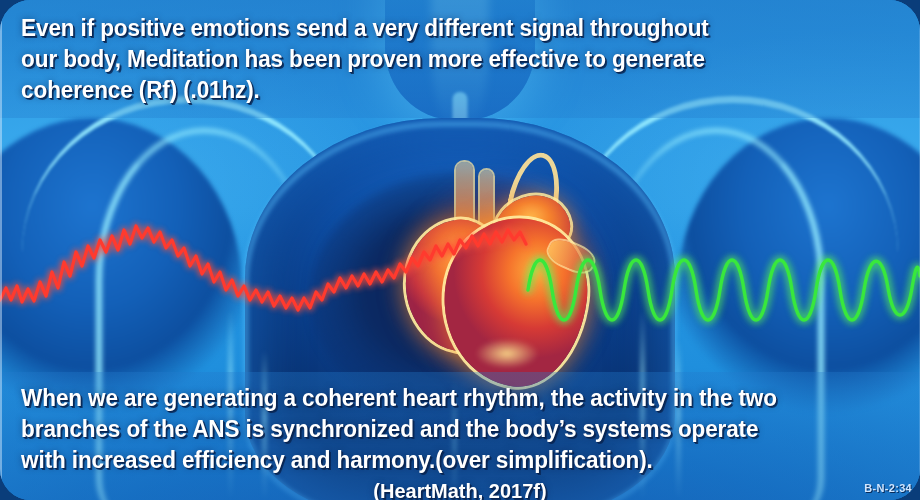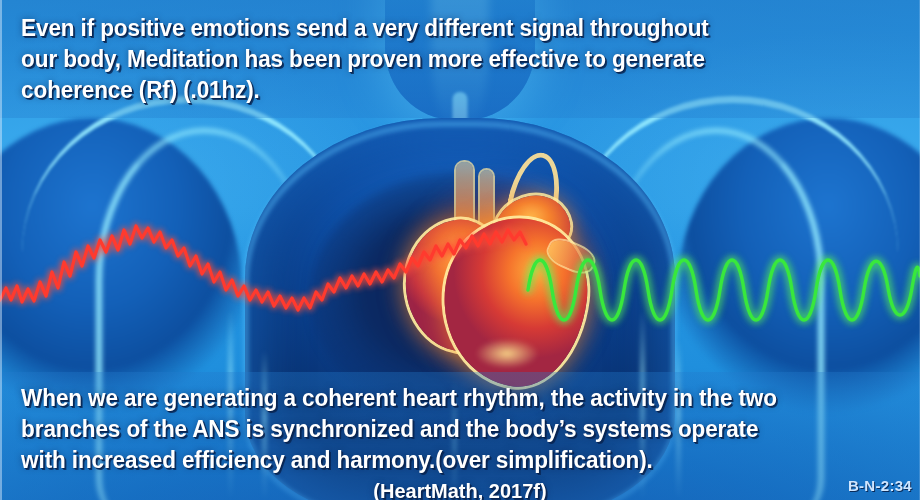--- a/index.html
+++ b/index.html
@@ -3,20 +3,21 @@
 <meta charset="utf-8">
 <style>
   html,body{margin:0;padding:0;background:#0a3d7a;}
   body{font-family:"Liberation Sans", sans-serif;}
 
   #slide{
     position:relative;
     width:920px;height:500px;
     overflow:hidden;
     background:#1a7fd4;
+    border-radius:31px;
   }
 
   
   .layer{position:absolute;inset:0;}
 
   
   .bg-base{
     background:
       radial-gradient(125% 80% at 50% 120%, #0d4fa8 0%, #1273c8 38%, #1f8fdd 62%, #2a9ae4 100%);
   }
@@ -213,21 +214,21 @@
     font-size:20px;
     text-shadow:
       2px 2px 0 rgba(8,34,78,.78),
       1px 1px 0 rgba(8,34,78,.85),
       0 0 6px rgba(8,34,78,.5);
   }
 
   .corner-tag{
     position:absolute;right:8px;bottom:6px;
     color:#cfe6ff;
-    font-size:15px;
+    font-size:11px;
     font-weight:bold;
     letter-spacing:.3px;
     text-shadow:1px 1px 0 rgba(6,30,70,.85);
   }
 
   
   .frame{
     position:absolute;inset:0;
     border-left:2px solid rgba(225,240,255,.45);
     border-right:1px solid rgba(225,240,255,.18);

